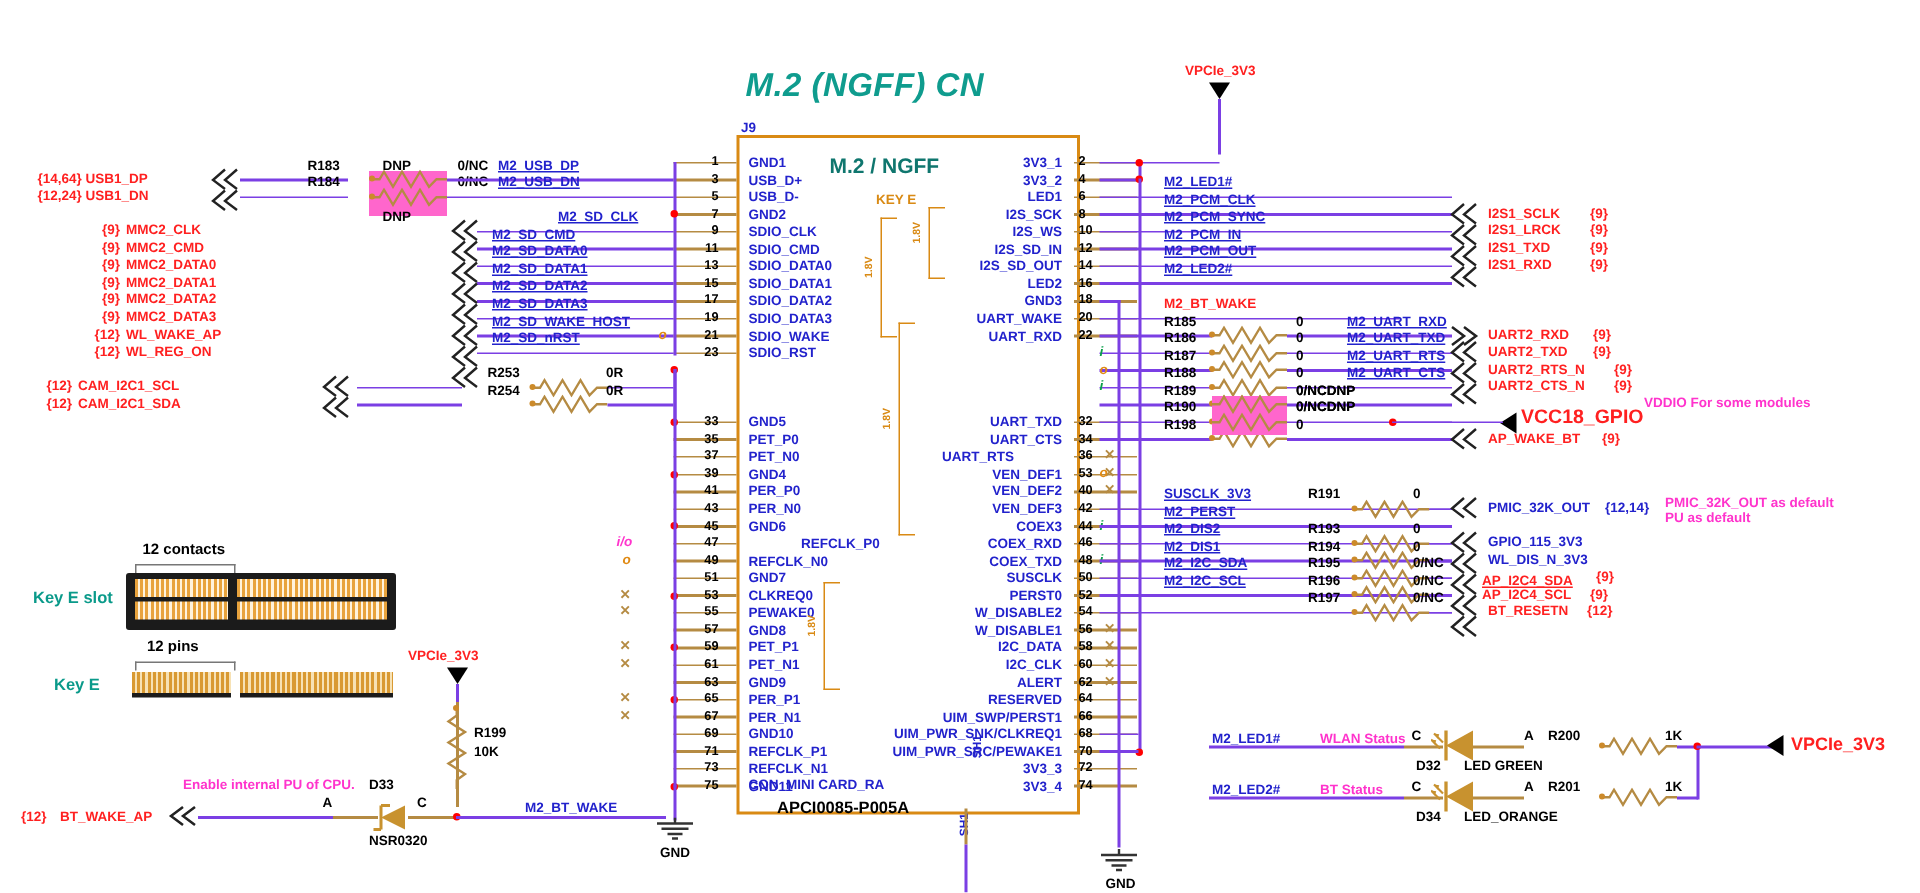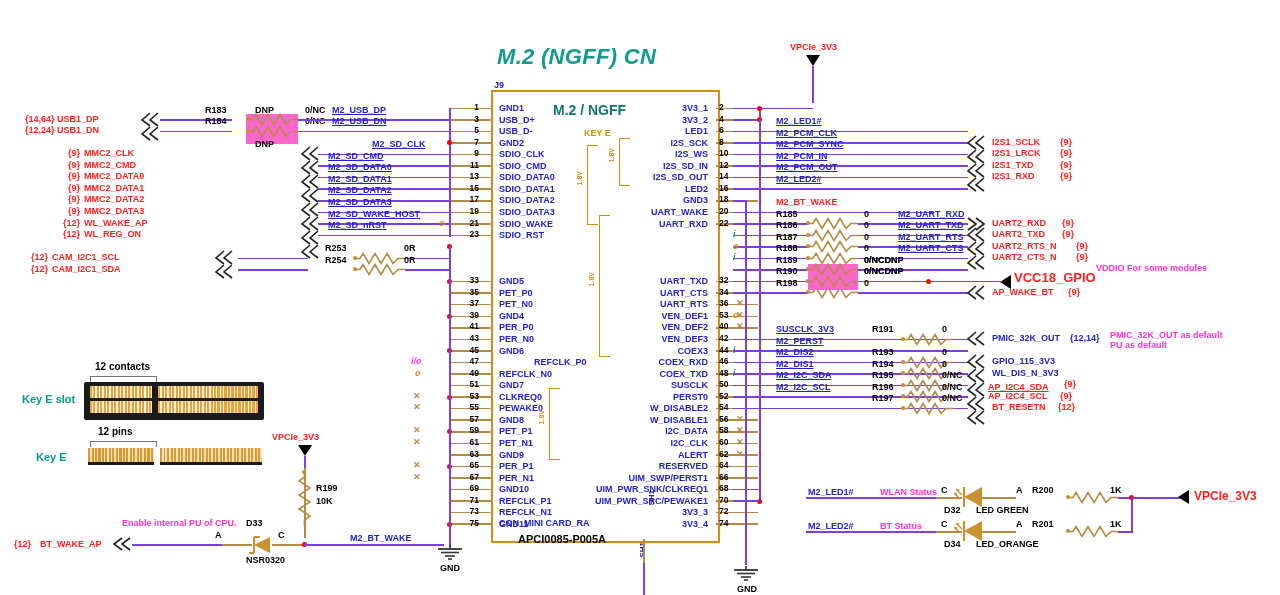--- a/index.html
+++ b/index.html
@@ -220,21 +220,21 @@
     <div class="pinnum" style="left:719px;top:217.5px;width:20px;text-align:left;">22</div>
     <div class="abs t blue" style="left:708px;top:218.5px;transform:translateX(-100%);">UART_RXD</div>
     <div class="wp hw" style="left:716px;top:280.85px;width:42px;"></div>
     <div class="pinnum" style="left:719px;top:275.25px;width:20px;text-align:left;">32</div>
     <div class="abs t blue" style="left:708px;top:276.25px;transform:translateX(-100%);">UART_TXD</div>
     <div class="wp hw" style="left:716px;top:292.40000000000003px;width:42px;"></div>
     <div class="pinnum" style="left:719px;top:286.8px;width:20px;text-align:left;">34</div>
     <div class="abs t blue" style="left:708px;top:287.8px;transform:translateX(-100%);">UART_CTS</div>
     <div class="wp hw" style="left:716px;top:303.95000000000005px;width:42px;"></div>
     <div class="pinnum" style="left:719px;top:298.35px;width:20px;text-align:left;">36</div>
-    <div class="abs t blue" style="left:708px;top:299.35px;transform:translateX(-100%);padding-left:35px;">UART_RTS</div>
+    <div class="abs t blue" style="left:676px;top:299.35px;transform:translateX(-100%);padding-left:35px;">UART_RTS</div>
     <div class="wp hw" style="left:716px;top:315.5px;width:42px;"></div>
     <div class="pinnum" style="left:719px;top:309.9px;width:20px;text-align:left;">53</div>
     <div class="abs t blue" style="left:708px;top:310.9px;transform:translateX(-100%);">VEN_DEF1</div>
     <div class="wp hw" style="left:716px;top:327.05000000000007px;width:42px;"></div>
     <div class="pinnum" style="left:719px;top:321.45000000000005px;width:20px;text-align:left;">40</div>
     <div class="abs t blue" style="left:708px;top:322.45000000000005px;transform:translateX(-100%);">VEN_DEF2</div>
     <div class="wp hw" style="left:716px;top:338.6px;width:42px;"></div>
     <div class="pinnum" style="left:719px;top:333px;width:20px;text-align:left;">42</div>
     <div class="abs t blue" style="left:708px;top:334px;transform:translateX(-100%);">VEN_DEF3</div>
     <div class="wp hw" style="left:716px;top:350.15000000000003px;width:42px;"></div>

